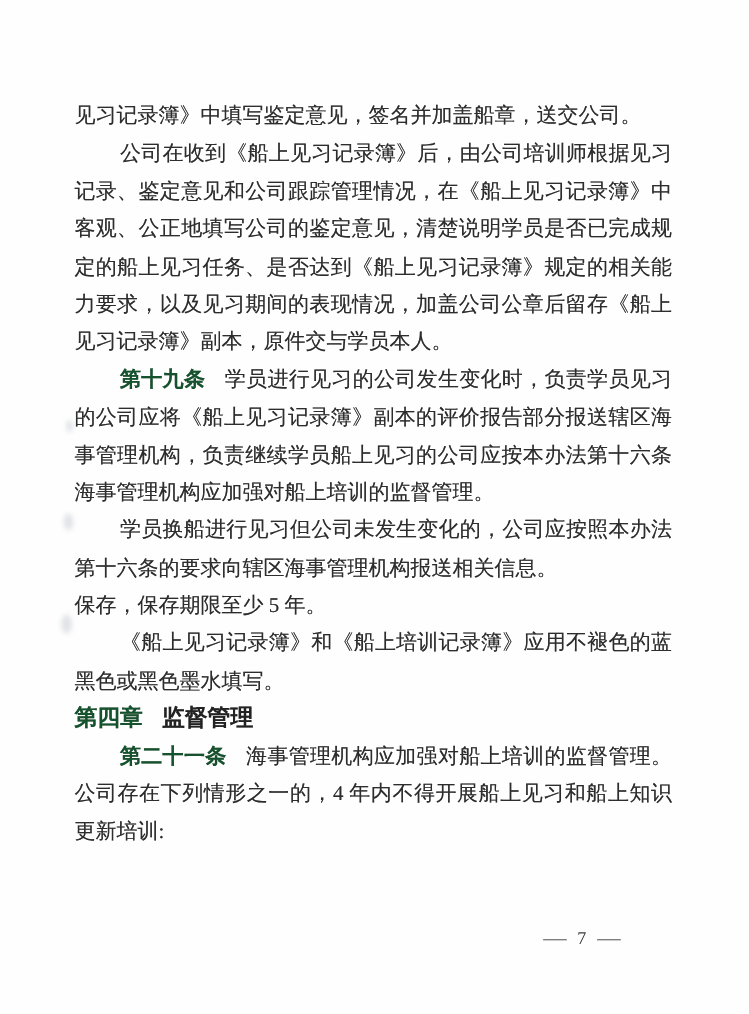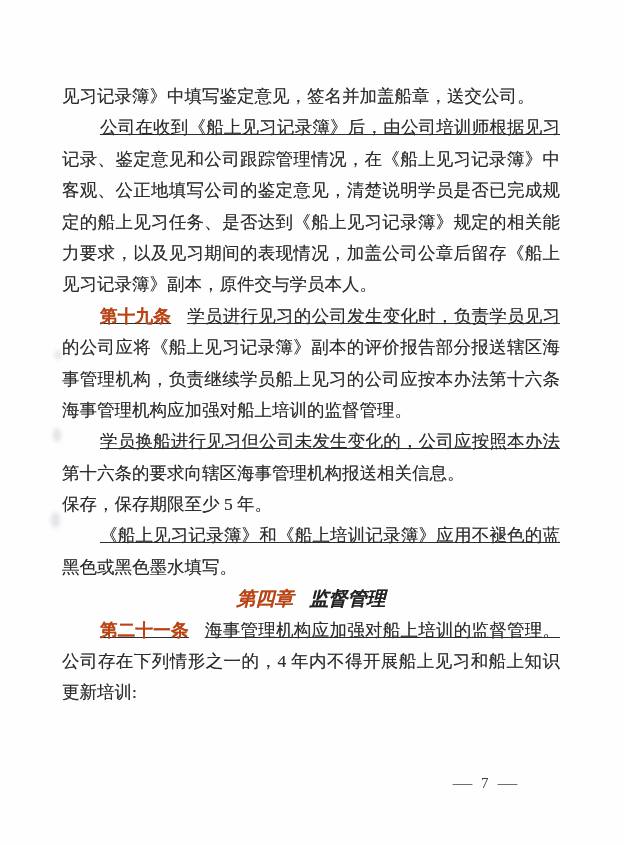--- a/index.html
+++ b/index.html
@@ -29,37 +29,35 @@
     height: 31.4px;
     white-space: nowrap;
   }
   .line.full {
     white-space: normal;
     text-align: justify;
     text-align-last: justify;
   }
   .line.indent {
     padding-left: 38px;
-    text-decoration: underline;
   }
   .line.indent.full {
     padding-left: 0;
     text-indent: 38px;
   }
   .line.heading {
     white-space: nowrap;
-    text-align: center;
+    text-align: left;
     font-weight: bold;
     font-size: 19px;
     color: #222222;
-    font-style: italic;
   }
   .line b {
     font-weight: bold;
-    color: #c2410c;
+    color: #14532d;
   }
   .gap {
     display: inline-block;
     width: 16px;
   }
   .page-number {
     position: absolute;
     left: 455px;
     top: 773px;
     display: flex;

